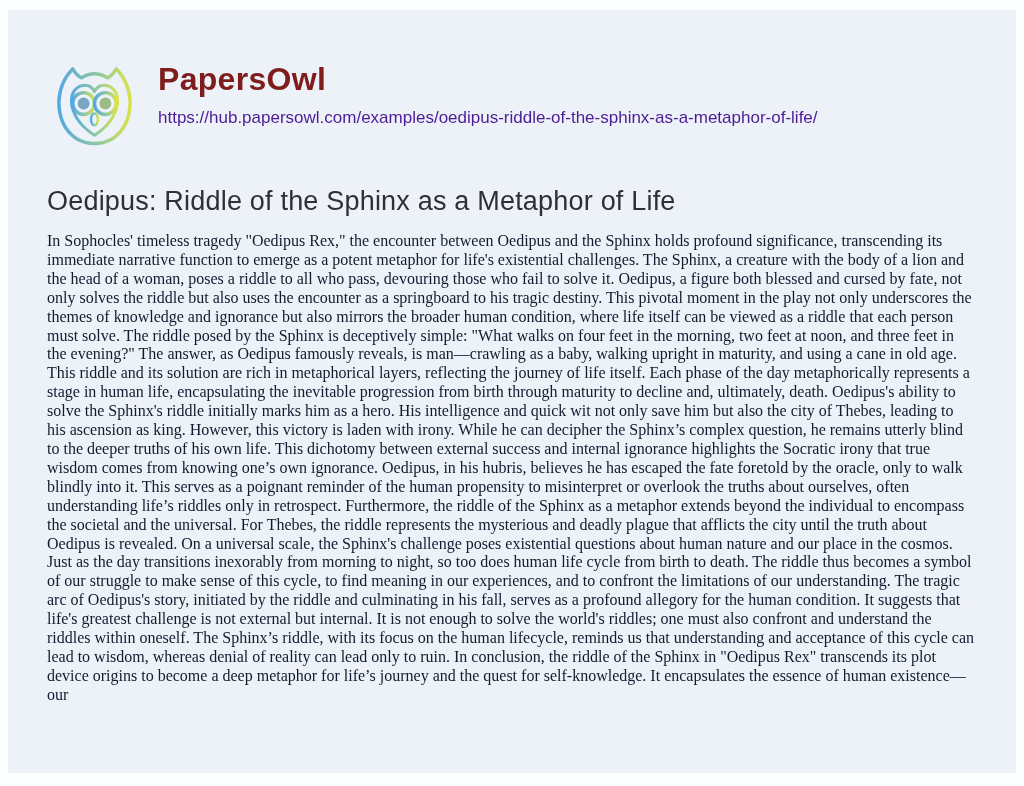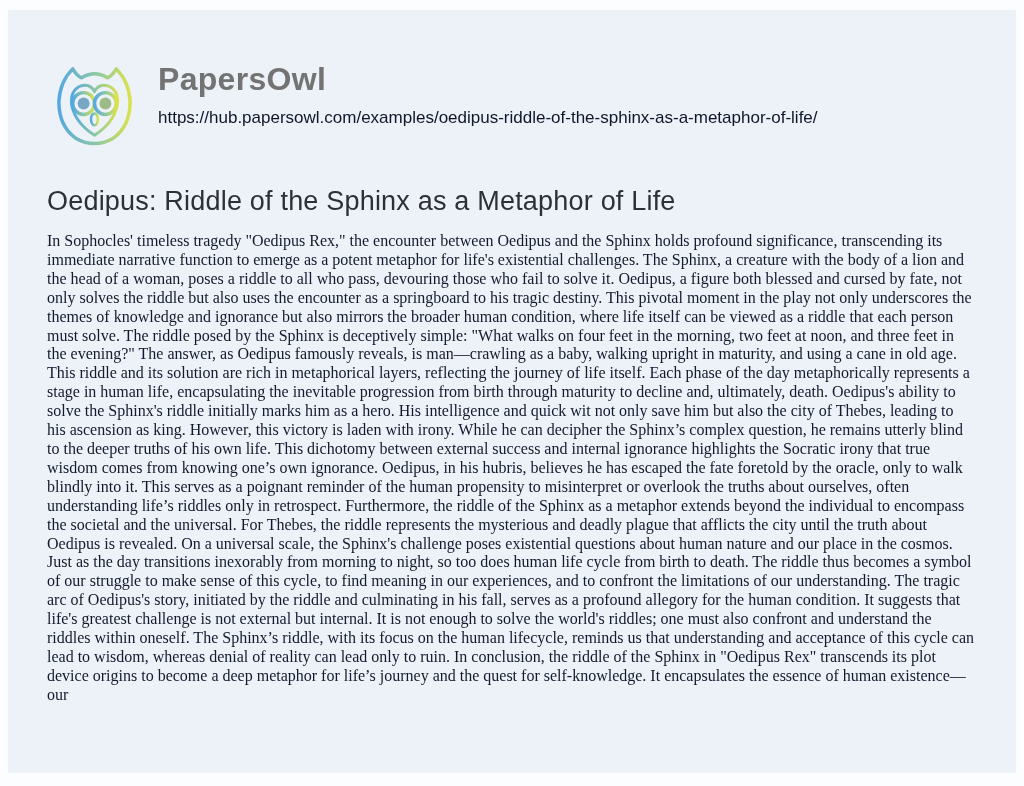--- a/index.html
+++ b/index.html
@@ -29,26 +29,26 @@
   .logo svg {
     width: 95px;
     height: 95px;
     display: block;
   }
   .brand {
     padding-top: 4px;
   }
   .brand-name {
     font: bold 32px "Liberation Sans", sans-serif;
-    color: #737373;
+    color: #7f1d1d;
     letter-spacing: 0.3px;
   }
   .page-url {
     font: 17px "Liberation Sans", sans-serif;
-    color: #0f172a;
+    color: #4c1d95;
     margin-top: 10px;
     cursor: pointer;
   }
   .essay-title {
     font: 400 27px "Liberation Sans", sans-serif;
     color: #2e3038;
     margin: 34px 0 0 0;
     letter-spacing: 0.2px;
   }
   .essay-body {

